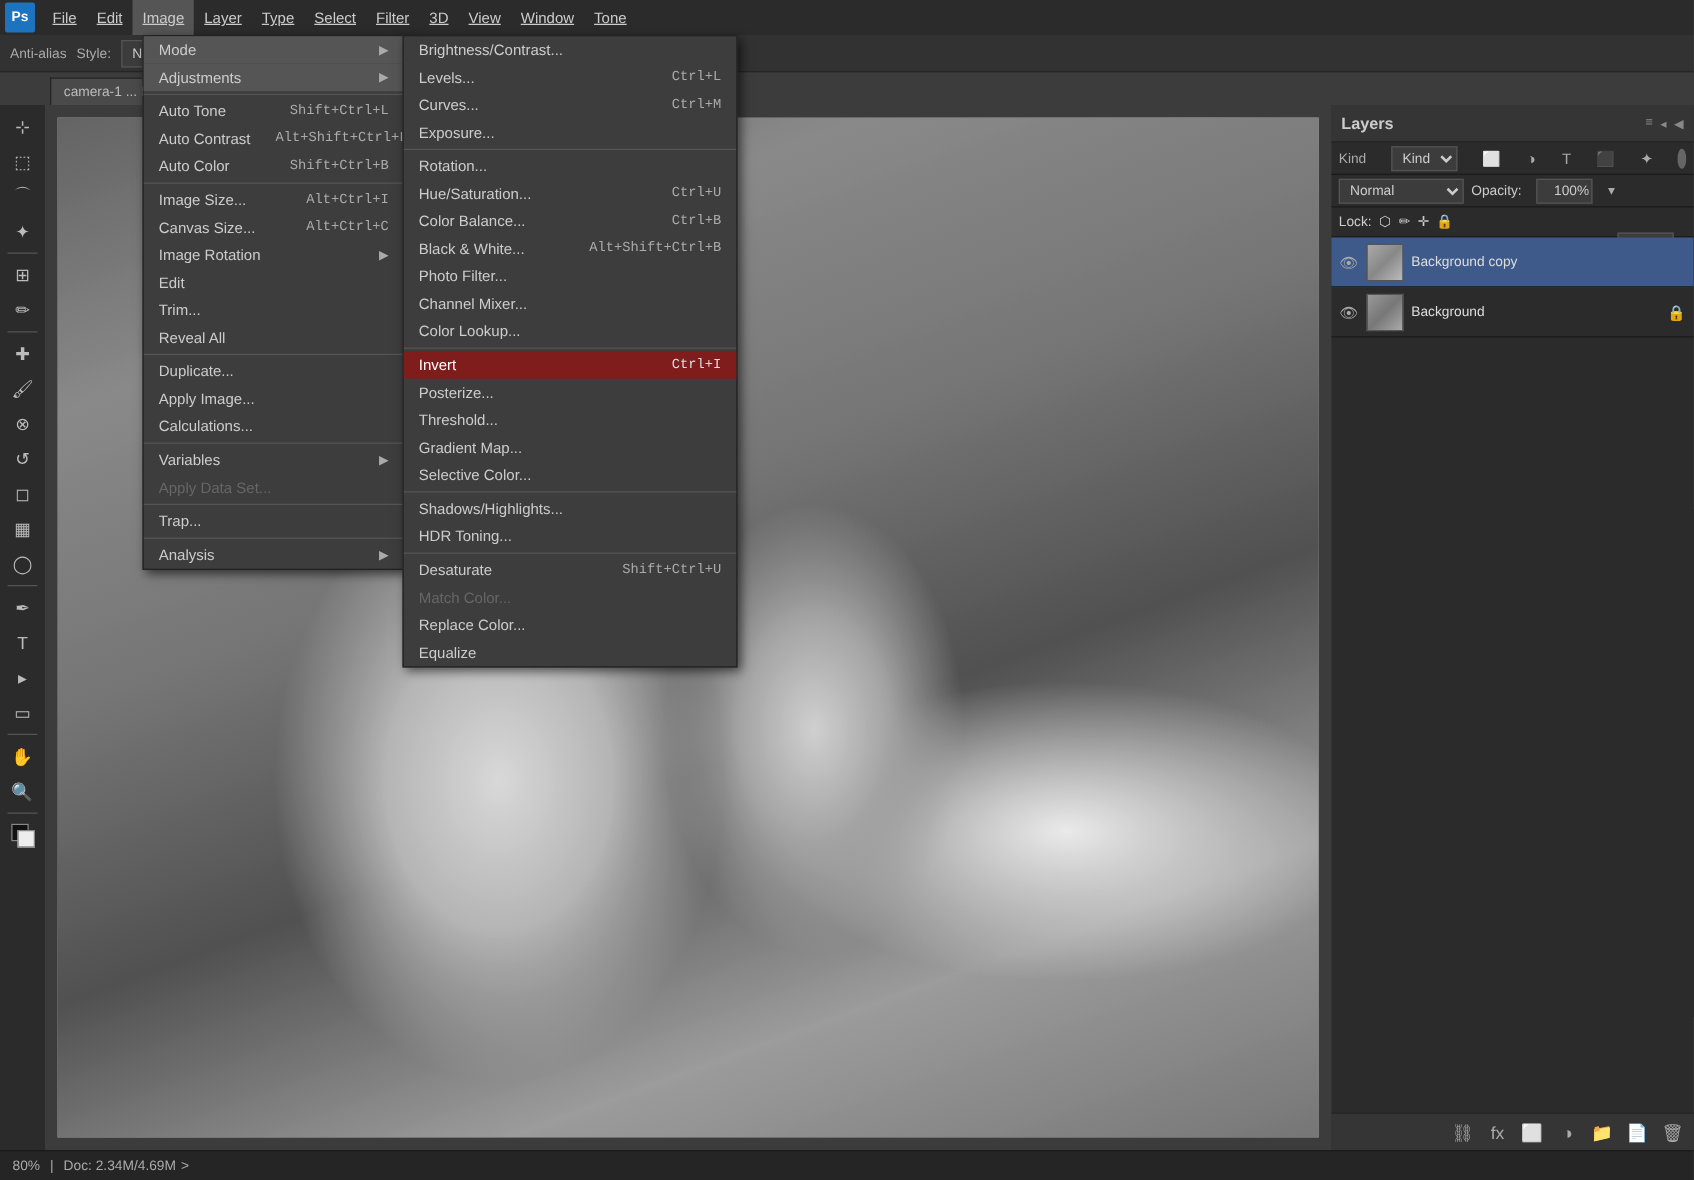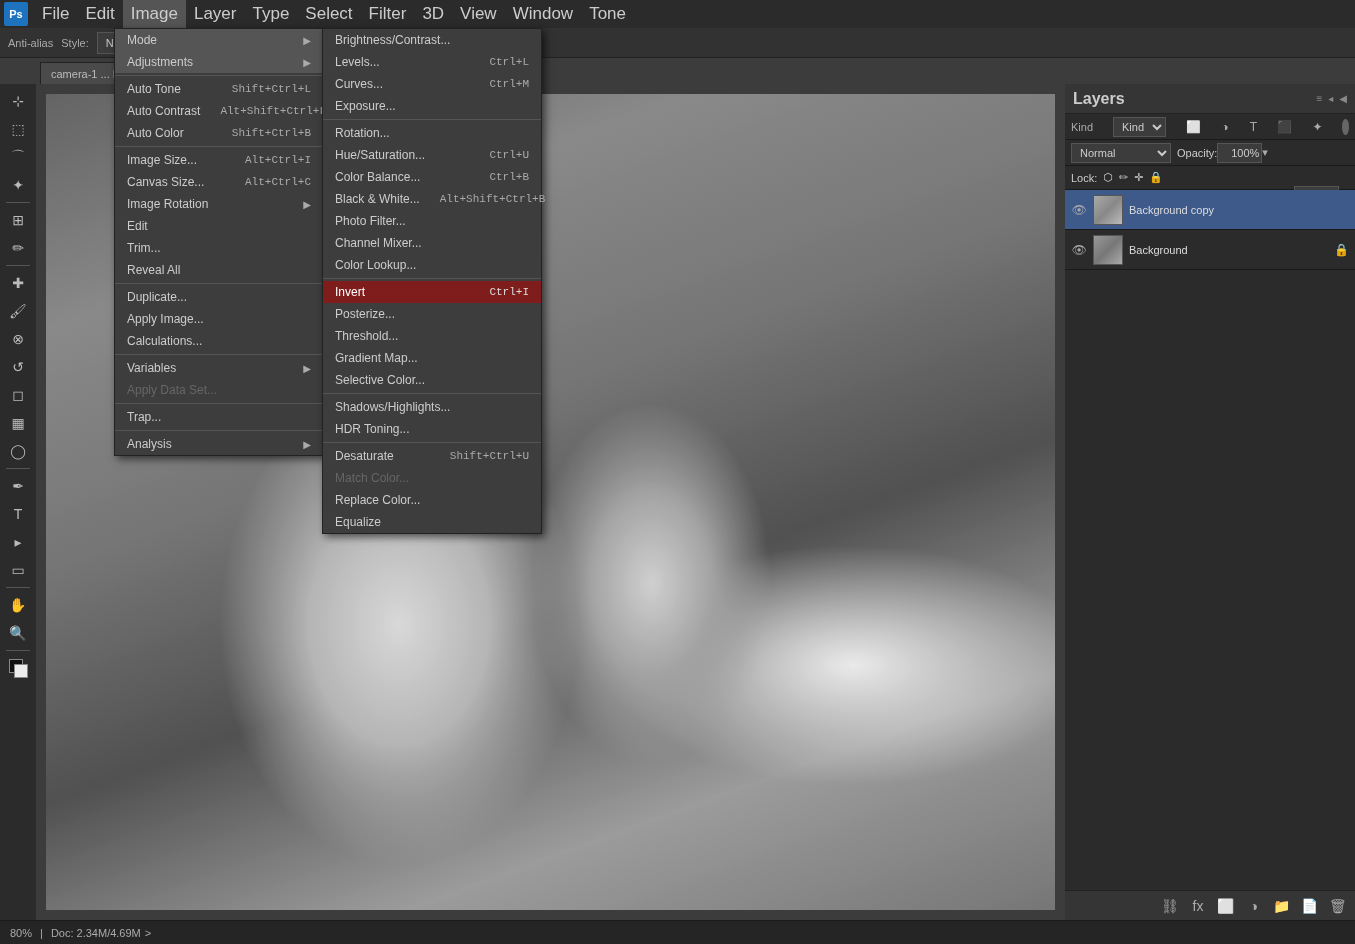--- a/index.html
+++ b/index.html
@@ -35,24 +35,25 @@
       font-weight: bold;
       font-size: 11px;
       color: white;
       margin-right: 6px;
       border-radius: 2px;
     }
     .menu-item {
       padding: 4px 8px;
       cursor: pointer;
       color: #ccc;
-      font-size: 17px;
+      font-size: 12px;
       height: 28px;
       display: flex;
       align-items: center;
+      text-decoration: underline;
     }
     .menu-item.active { background: #555; }
 
     
     #options-bar {
       width: 100%;
       height: 30px;
       background: #323232;
       border-bottom: 1px solid #222;
       display: flex;
@@ -154,21 +155,21 @@
     #layers-panel-header {
       height: 30px;
       background: #353535;
       display: flex;
       align-items: center;
       padding: 0 8px;
       border-bottom: 1px solid #222;
       justify-content: space-between;
     }
     .panel-title {
-      font-size: 16px;
+      font-size: 13px;
       color: #ccc;
       font-weight: bold;
     }
     #layers-mode-row {
       height: 26px;
       display: flex;
       align-items: center;
       padding: 0 6px;
       gap: 6px;
       border-bottom: 1px solid #1a1a1a;
@@ -178,21 +179,21 @@
       border: 1px solid #555;
       color: #ccc;
       font-size: 11px;
       height: 20px;
       padding: 0 4px;
       width: 100px;
     }
     .opacity-row {
       display: flex;
       align-items: center;
-      gap: 0;
+      gap: 12px;
       font-size: 11px;
     }
     .opacity-val {
       background: #3c3c3c;
       border: 1px solid #555;
       color: #ccc;
       width: 45px;
       height: 20px;
       font-size: 11px;
       text-align: right;
@@ -285,21 +286,21 @@
       width: 210px;
       background: #3d3d3d;
       border: 1px solid #222;
       box-shadow: 3px 3px 8px rgba(0,0,0,0.6);
       z-index: 2000;
     }
     #adjustments-submenu {
       position: absolute;
       top: 28px;
       left: 322px;
-      width: 220px;
+      width: 268px;
       background: #3d3d3d;
       border: 1px solid #222;
       box-shadow: 3px 3px 8px rgba(0,0,0,0.6);
       z-index: 2001;
     }
     .menu-dropdown-item {
       height: 22px;
       padding: 0 12px;
       display: flex;
       align-items: center;

